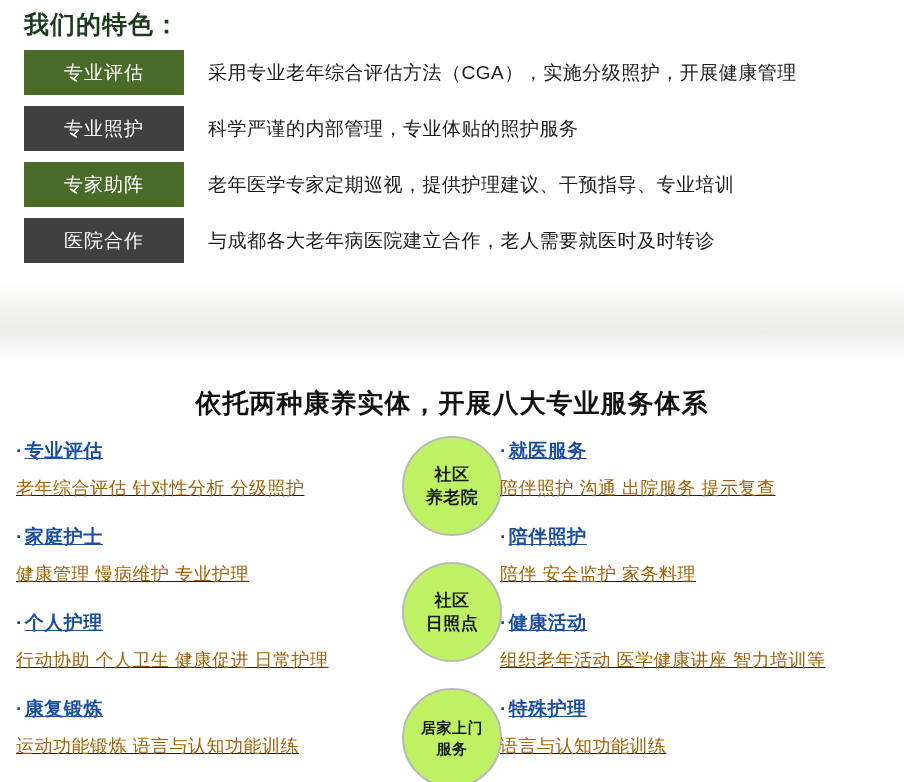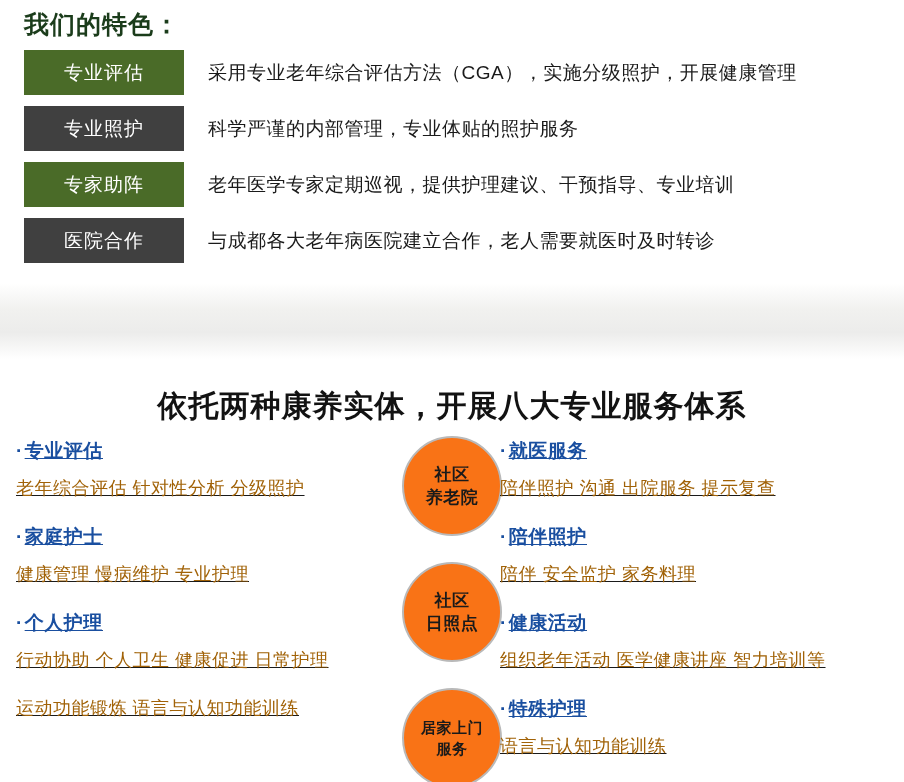--- a/index.html
+++ b/index.html
@@ -83,21 +83,21 @@
     top: 360px;
     width: 904px;
     height: 422px;
   }
   #services-title {
     position: absolute;
     left: 0;
     top: 26px;
     width: 904px;
     text-align: center;
-    font-size: 30px;
+    font-size: 26px;
     font-weight: bold;
     color: #121212;
     letter-spacing: 1px;
   }
 
   .services-col {
     position: absolute;
     top: 78px;
     width: 360px;
   }
@@ -135,21 +135,21 @@
   .entity-circle {
     width: 96px;
     height: 96px;
     border: 2px solid #b9b9b9;
     border-radius: 50%;
     margin: 0 auto 26px auto;
     display: flex;
     flex-direction: column;
     align-items: center;
     justify-content: center;
-    background: #f97316;
+    background: #bef264;
   }
   .entity-circle .line {
     font-size: 17px;
     font-weight: bold;
     color: #1a1a1a;
     line-height: 23px;
     letter-spacing: 0.5px;
   }
   .entity-circle.small-text .line { font-size: 15px; line-height: 21px; }
 </style>
@@ -208,20 +208,23 @@
     </div>
 
     <div class="service-block">
       <div class="service-head">
         <span class="bullet">·</span><span>个人护理</span>
       </div>
       <div class="service-items">行动协助 个人卫生 健康促进 日常护理</div>
     </div>
 
     <div class="service-block">
+      <div class="service-head">
+        <span class="bullet">·</span><span>康复锻炼</span>
+      </div>
       <div class="service-items">运动功能锻炼 语言与认知功能训练</div>
     </div>
 
   </div>
 
   <div id="services-circles">
 
     <div class="entity-circle">
       <div class="line">社区</div>
       <div class="line">养老院</div>

